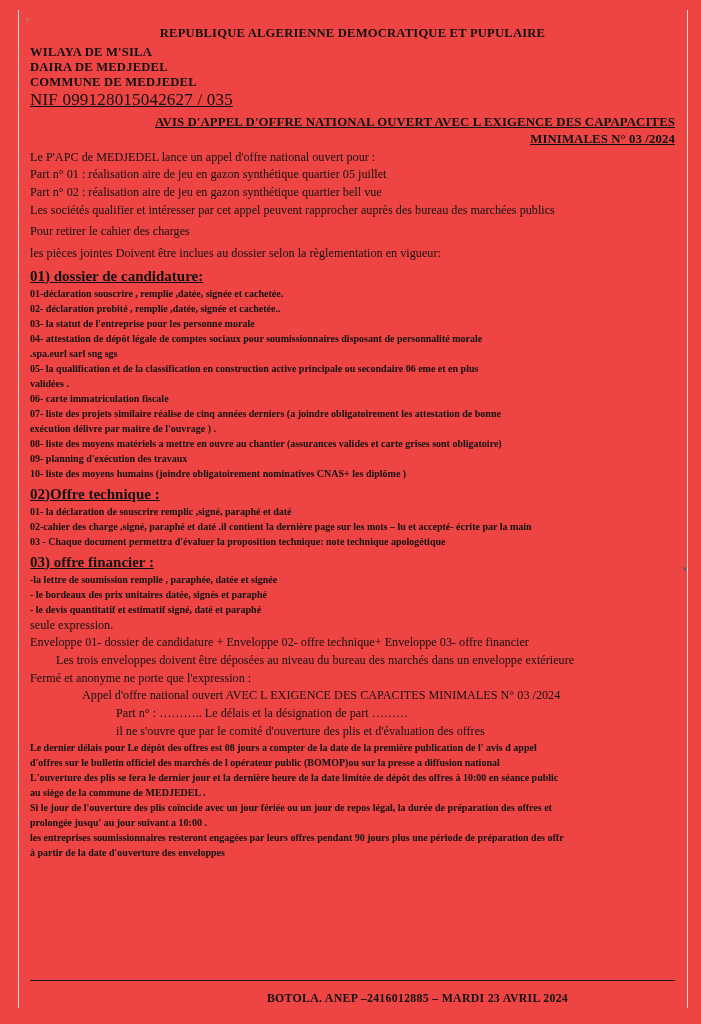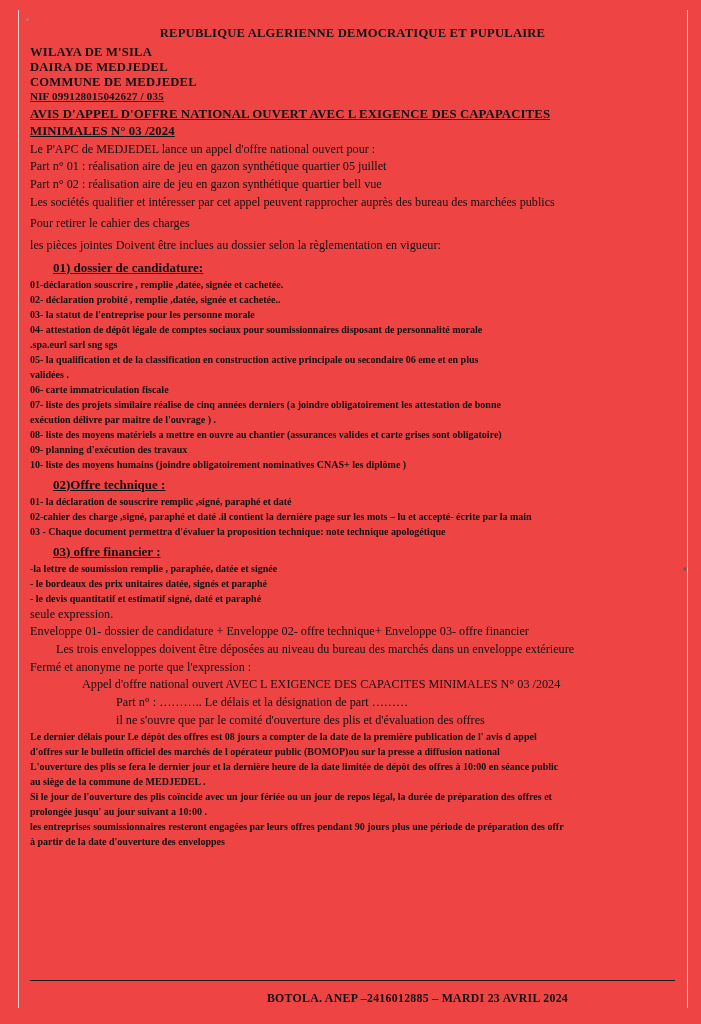--- a/index.html
+++ b/index.html
@@ -42,41 +42,40 @@
     font-size: 12.6px;
     text-align: center;
     letter-spacing: 0.2px;
   }
   .org {
     font-weight: bold;
     font-size: 12.6px;
     letter-spacing: 0.2px;
   }
   .nif {
-    font-weight: bold;
-    font-size: 11px;
+    font-weight: normal;
+    font-size: 17px;
     text-decoration: underline;
     letter-spacing: 0.2px;
   }
   .title {
     font-weight: bold;
     font-size: 12.8px;
-    text-align: left;
+    text-align: right;
     text-decoration: underline;
     letter-spacing: 0.1px;
     line-height: 1.35;
   }
   .title .l2 { display: block; }
   .sect {
     font-weight: bold;
-    font-size: 13px;
+    font-size: 15px;
     text-decoration: underline;
     margin-top: 5px;
     margin-bottom: 1px;
-    margin-left: 23px;
   }
   .body-ln {
     font-size: 12.2px;
     line-height: 1.45;
   }
   .small-ln {
     font-size: 10px;
     line-height: 1.5;
     font-weight: bold;
   }

